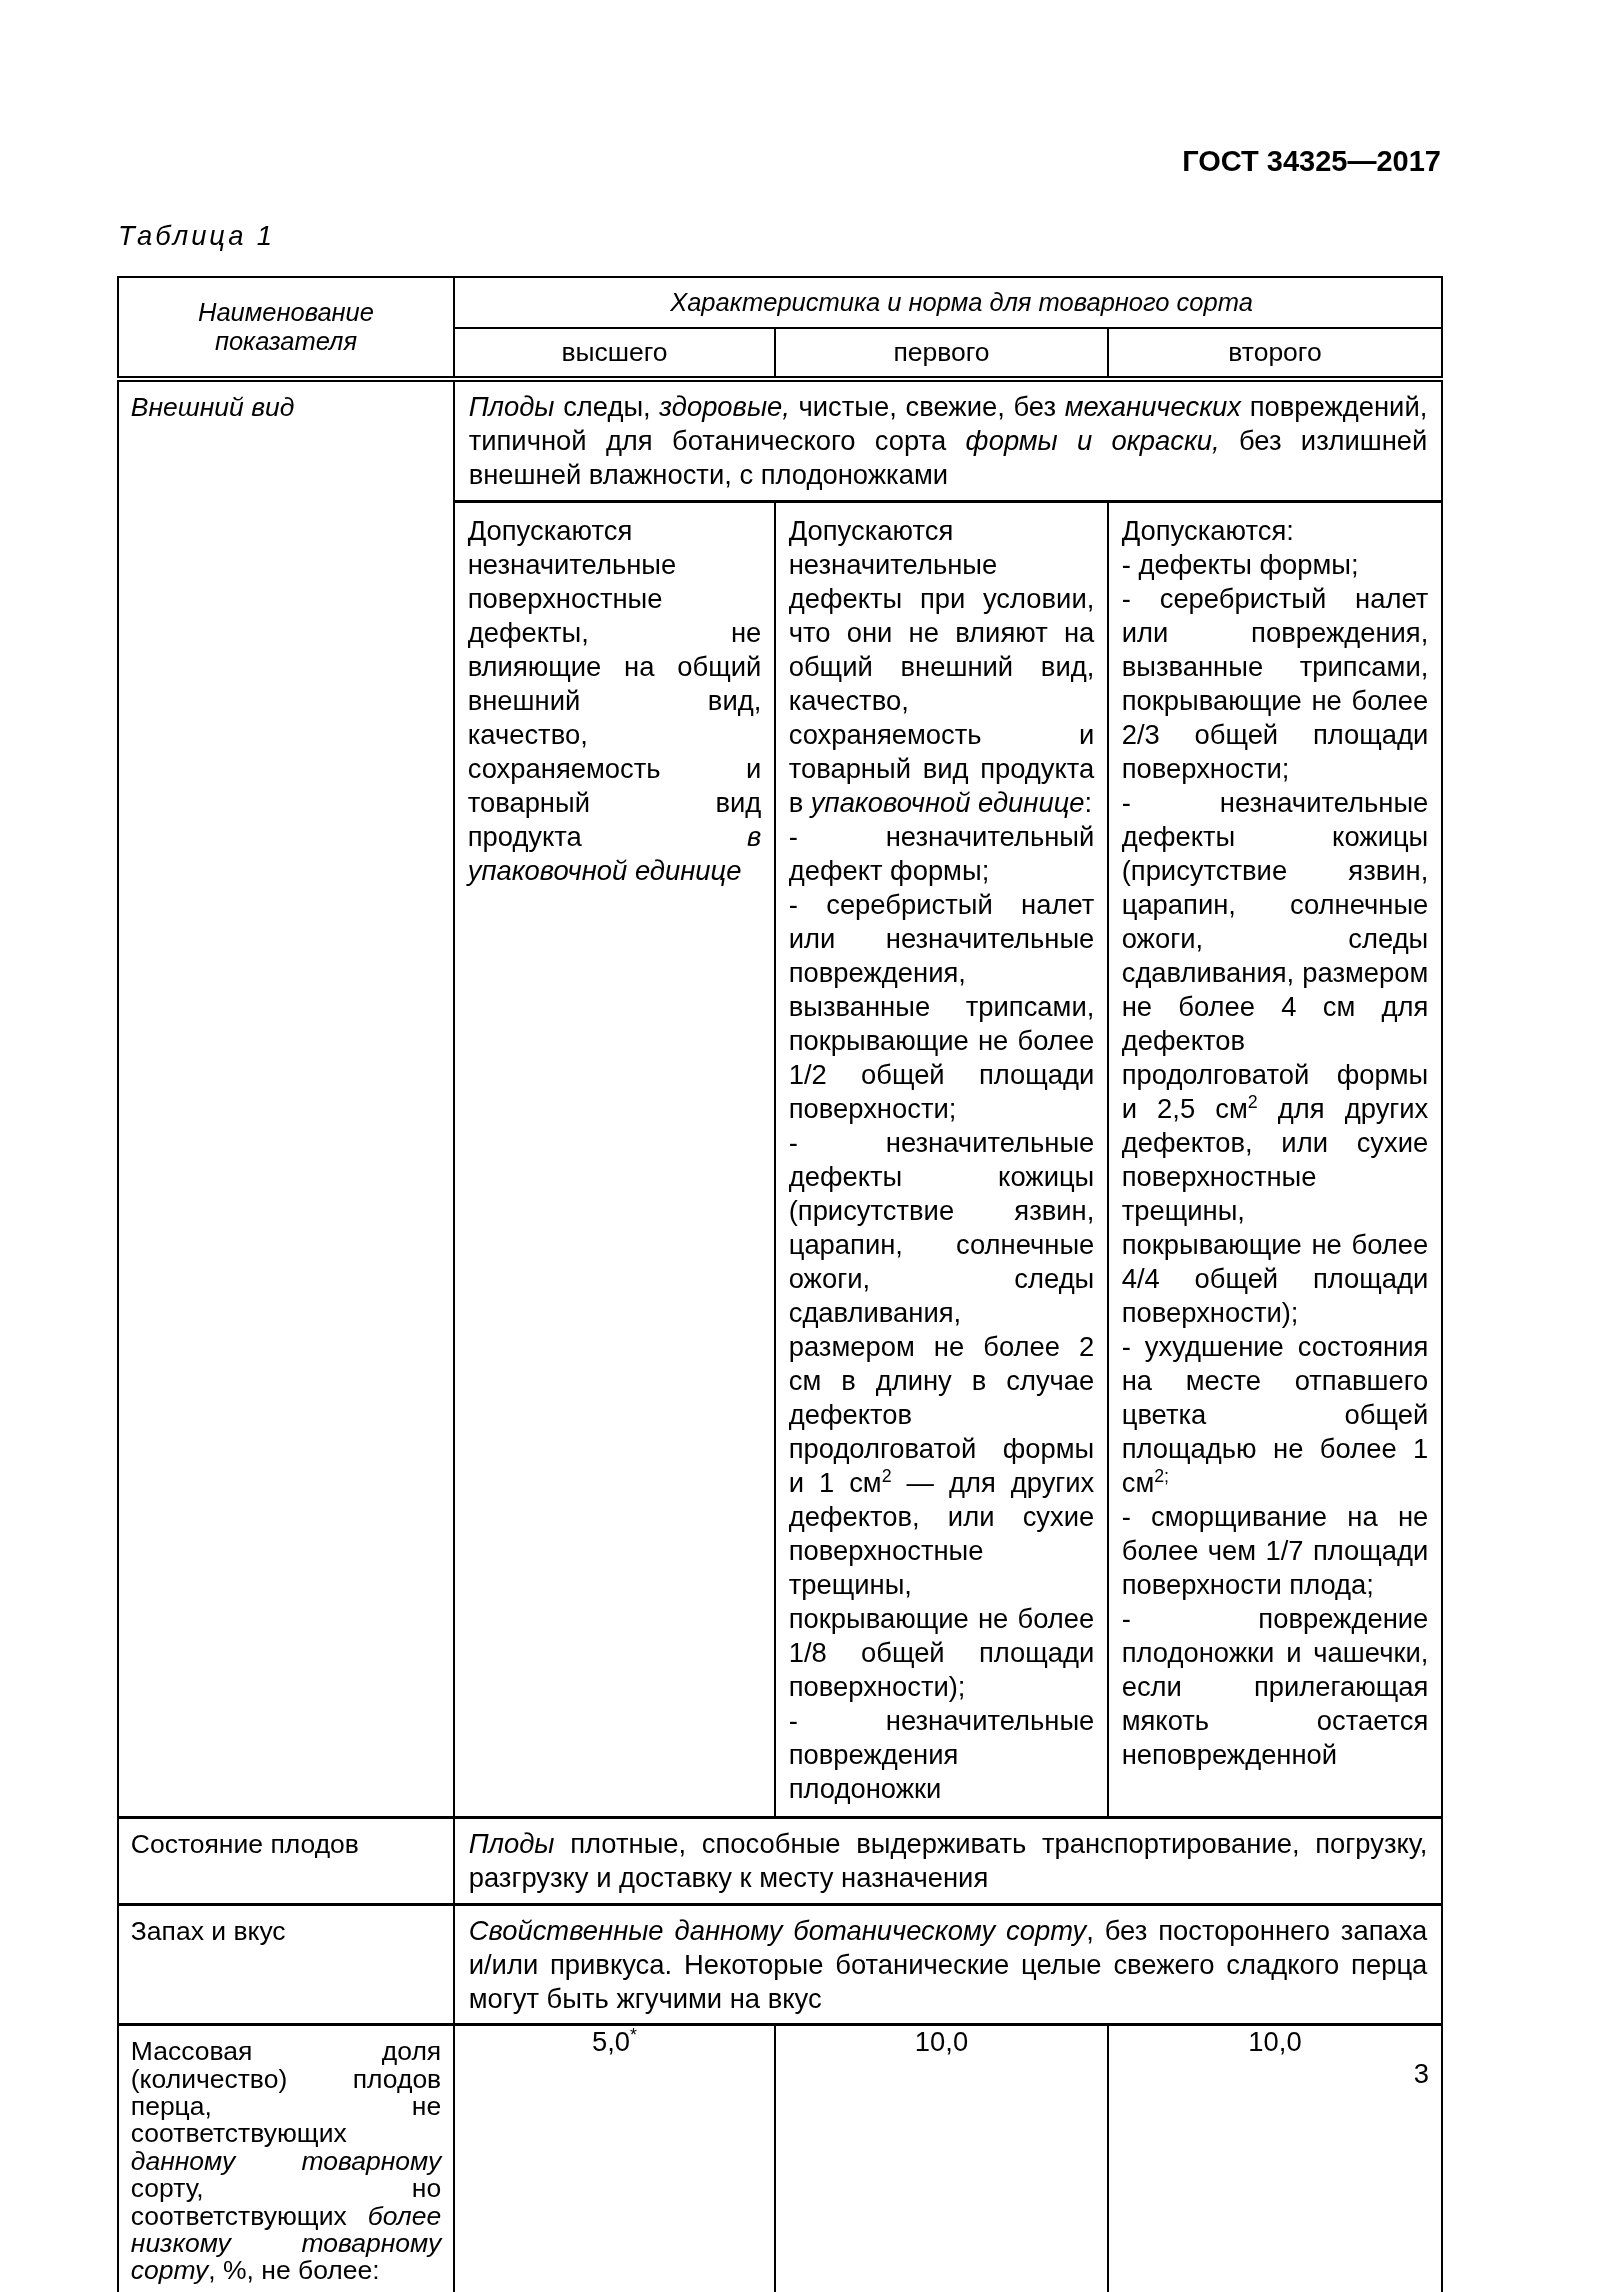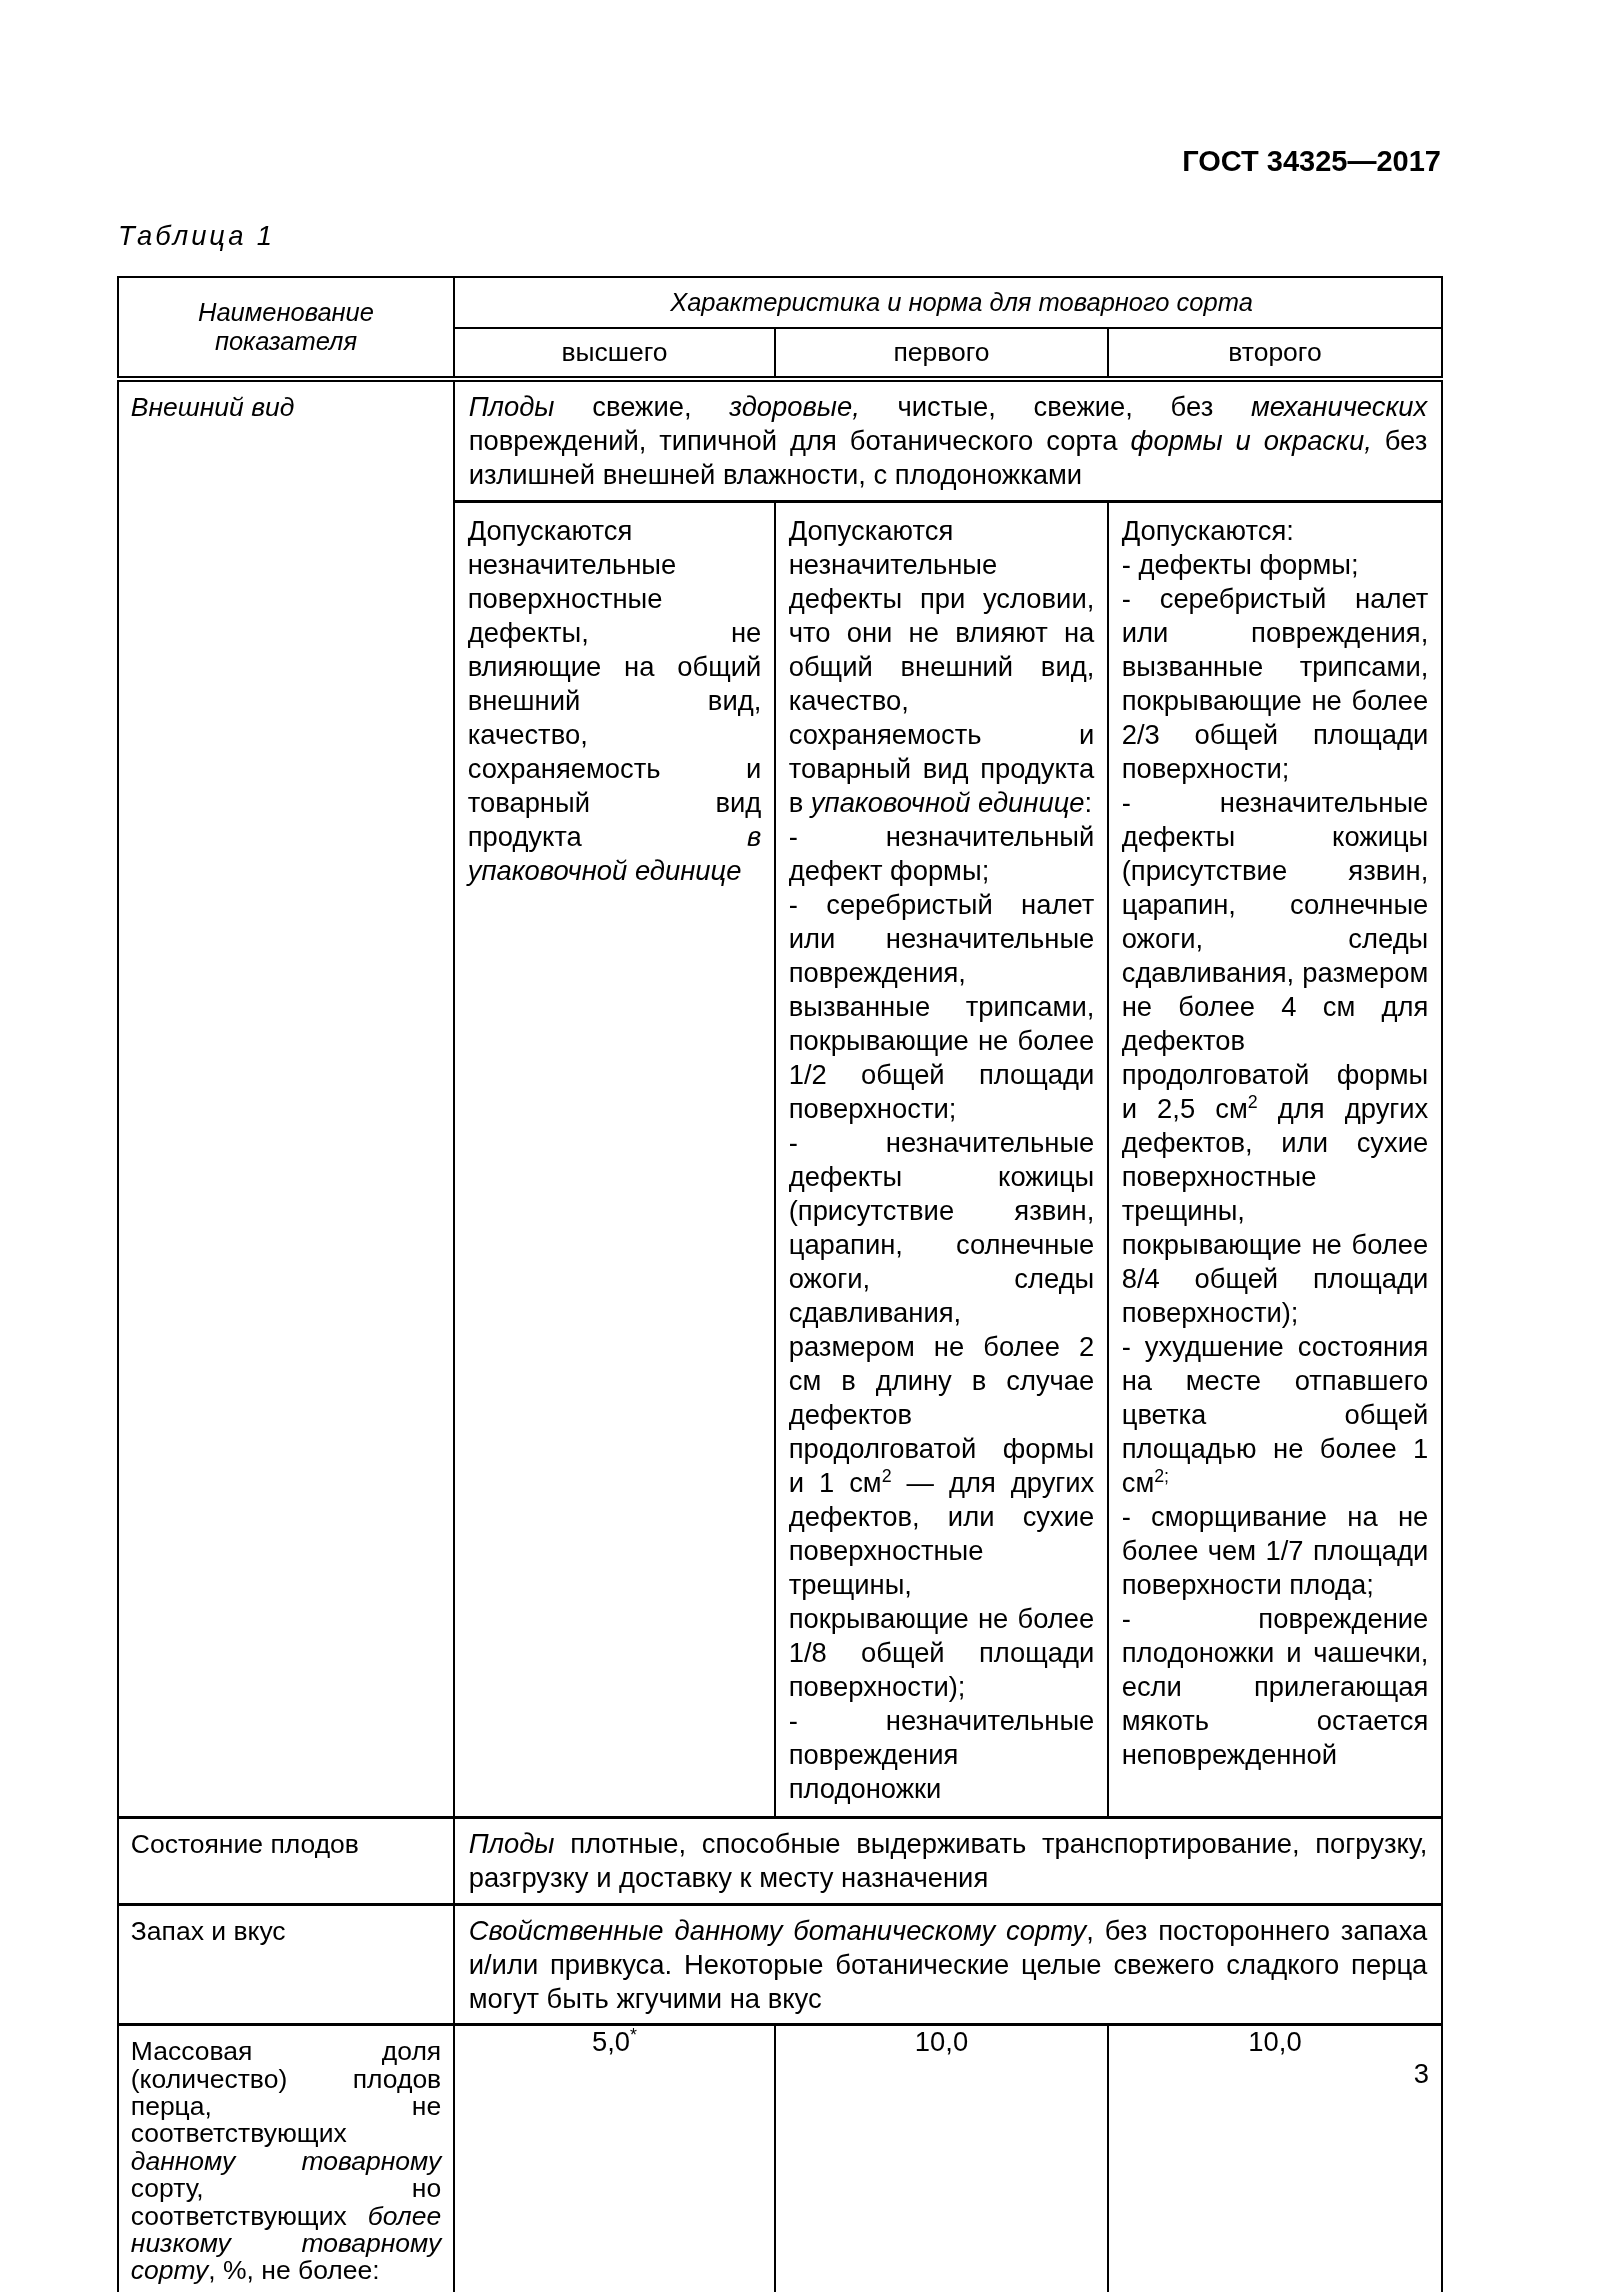--- a/index.html
+++ b/index.html
@@ -118,39 +118,39 @@
       <th>высшего</th>
       <th>первого</th>
       <th>второго</th>
     </tr>
 
     <tr class="r-common rule-thick">
       <td class="col-label" rowspan="2">
             <div class="para"><i>Внешний вид</i></div>
           </td>
       <td class="merged-cell" colspan="3">
-            <div class="para"><i>Плоды</i><span> свежие, </span><i>здоровые,</i><span> чистые, свежие, без </span><i>механических</i><span> повреждений, типичной для ботанического сорта </span><i>формы и окраски,</i><span> без излишней внешней влажности, с плодоножками</span></div>
+            <div class="para"><i>Плоды</i><span> следы, </span><i>здоровые,</i><span> чистые, свежие, без </span><i>механических</i><span> повреждений, типичной для ботанического сорта </span><i>формы и окраски,</i><span> без излишней внешней влажности, с плодоножками</span></div>
           </td>
     </tr>
     <tr class="rule-thick">
       <td class="body-cell">
             <div class="para"><span>Допускаются незначительные поверхностные дефекты, не влияющие на общий внешний вид, качество, сохраняемость и товарный вид продукта </span><i>в упаковочной единице</i></div>
           </td>
       <td class="body-cell">
             <div class="para"><span>Допускаются незначительные дефекты при условии, что они не влияют на общий внешний вид, качество, сохраняемость и товарный вид продукта в </span><i>упаковочной единице</i><span>:</span></div>
             <div class="para"><span>- незначительный дефект формы;</span></div>
             <div class="para"><span>- серебристый налет или незначительные повреждения, вызванные трипсами, покрывающие не более 1/2 общей площади поверхности;</span></div>
             <div class="para"><span>- незначительные дефекты кожицы (присутствие язвин, царапин, солнечные ожоги, следы сдавливания, размером не более 2 см в длину в случае дефектов продолговатой формы и 1 см</span><sup>2</sup><span> — для других дефектов, или сухие поверхностные трещины, покрывающие не более 1/8 общей площади поверхности);</span></div>
             <div class="para"><span>- незначительные повреждения плодоножки</span></div>
           </td>
       <td class="body-cell">
             <div class="para"><span>Допускаются:</span></div>
             <div class="para"><span>- дефекты формы;</span></div>
             <div class="para"><span>- серебристый налет или повреждения, вызванные трипсами, покрывающие не более 2/3 общей площади поверхности;</span></div>
-            <div class="para"><span>- незначительные дефекты кожицы (присутствие язвин, царапин, солнечные ожоги, следы сдавливания, размером не более 4 см для дефектов продолговатой формы и 2,5 см</span><sup>2</sup><span> для других дефектов, или сухие поверхностные трещины, покрывающие не более 8/4 общей площади поверхности);</span></div>
+            <div class="para"><span>- незначительные дефекты кожицы (присутствие язвин, царапин, солнечные ожоги, следы сдавливания, размером не более 4 см для дефектов продолговатой формы и 2,5 см</span><sup>2</sup><span> для других дефектов, или сухие поверхностные трещины, покрывающие не более 4/4 общей площади поверхности);</span></div>
             <div class="para"><span>- ухудшение состояния на месте отпавшего цветка общей площадью не более 1 см</span><sup>2;</sup></div>
             <div class="para"><span>- сморщивание на не более чем 1/7 площади поверхности плода;</span></div>
             <div class="para"><span>- повреждение плодоножки и чашечки, если прилегающая мякоть остается неповрежденной</span></div>
           </td>
     </tr>
 
     <tr class="r-condition rule-thick">
       <td class="col-label">
             <div class="para"><span>Состояние плодов</span></div>
           </td>

